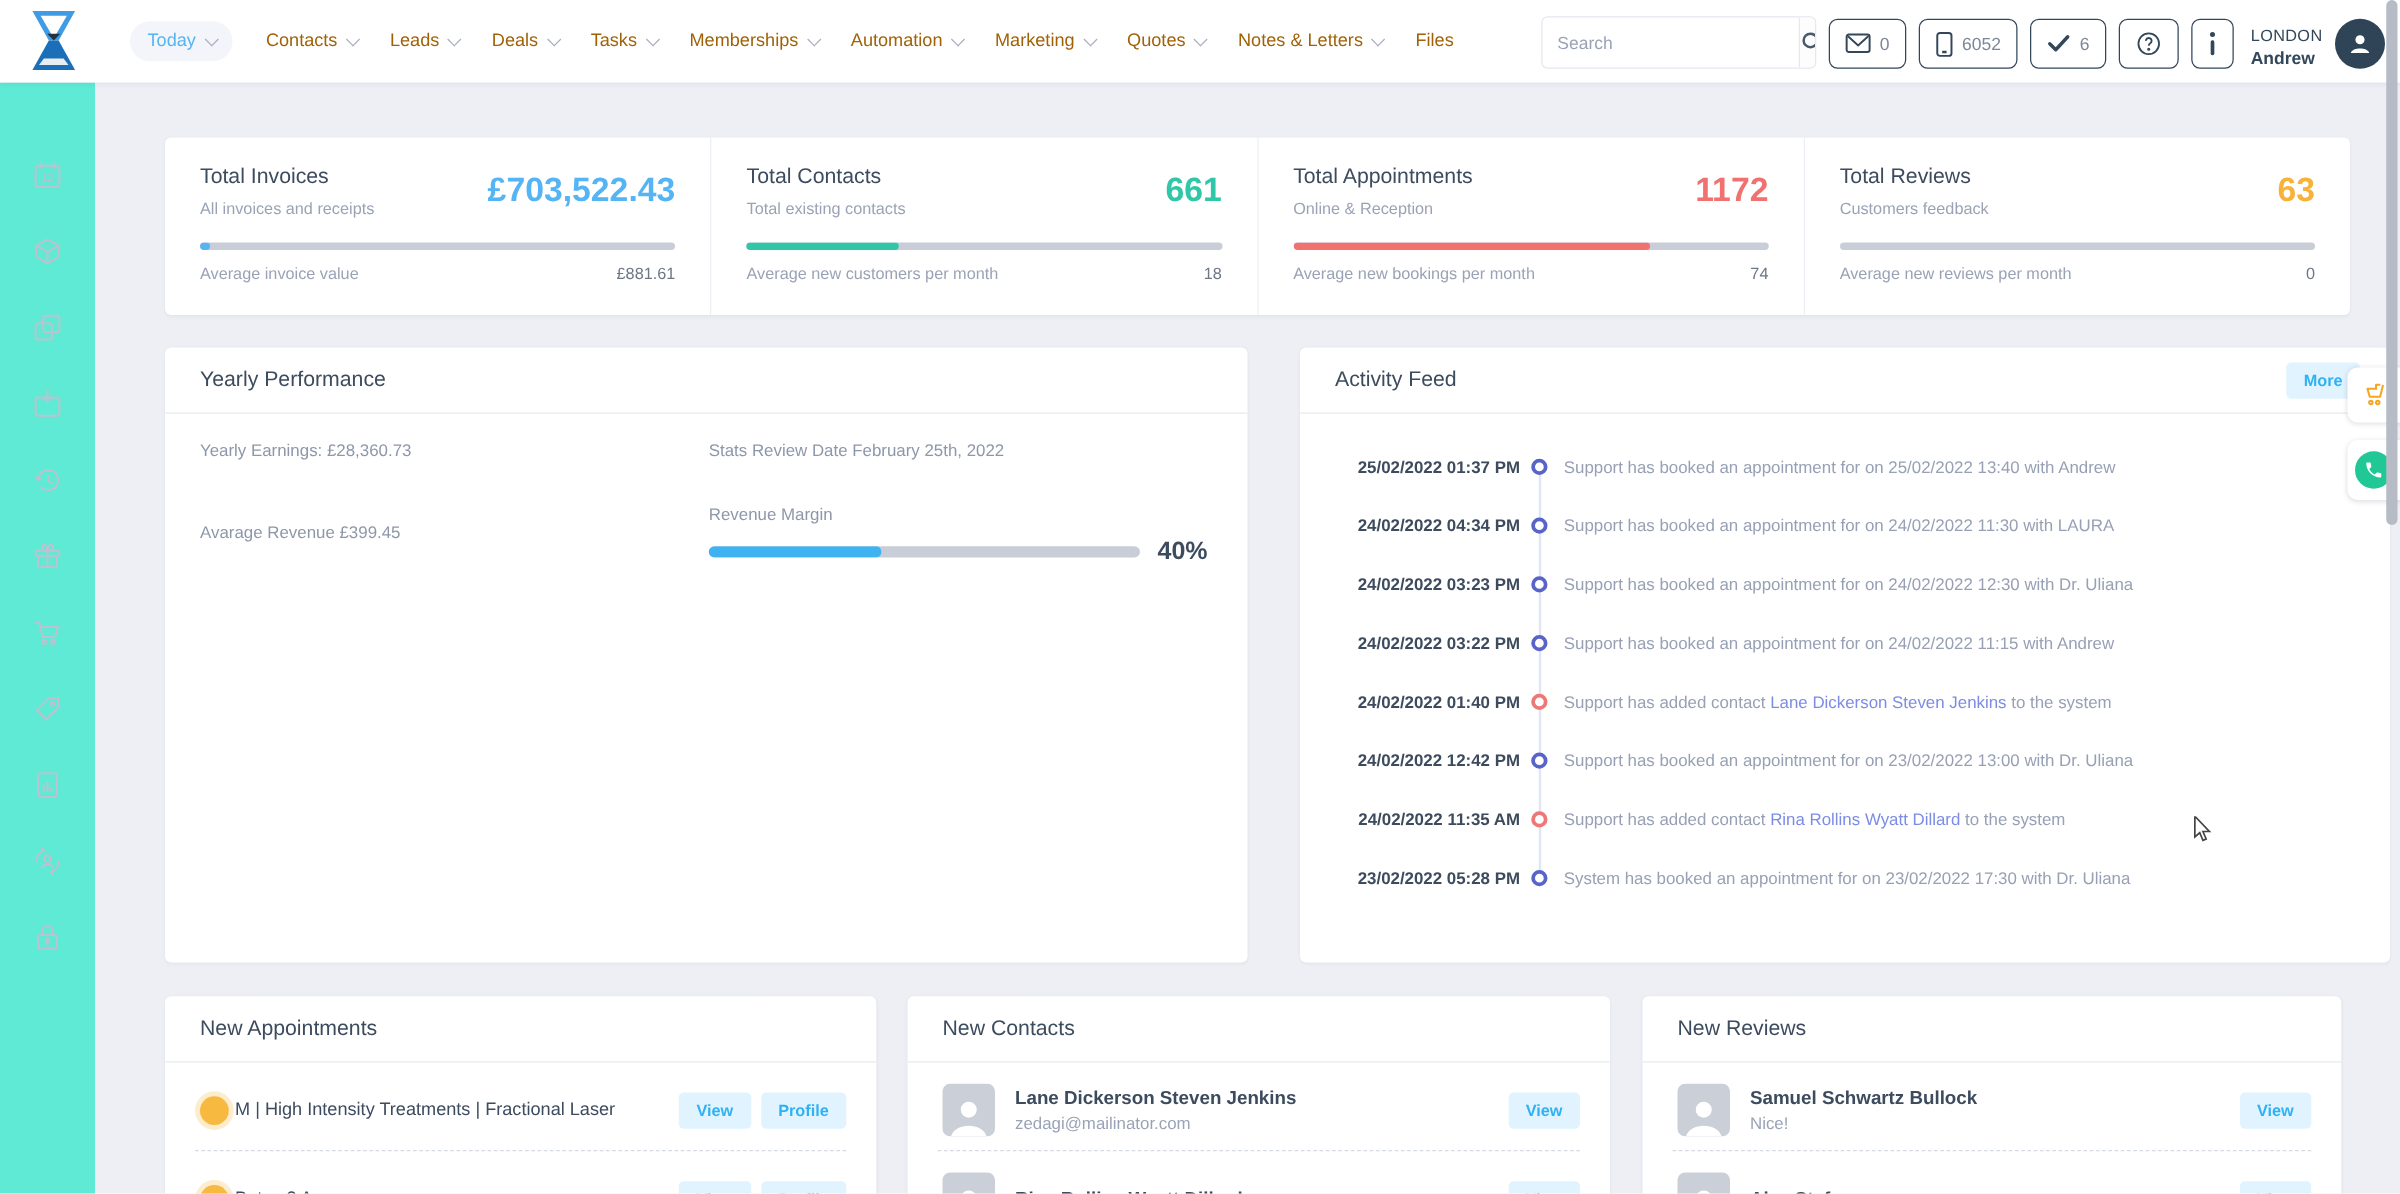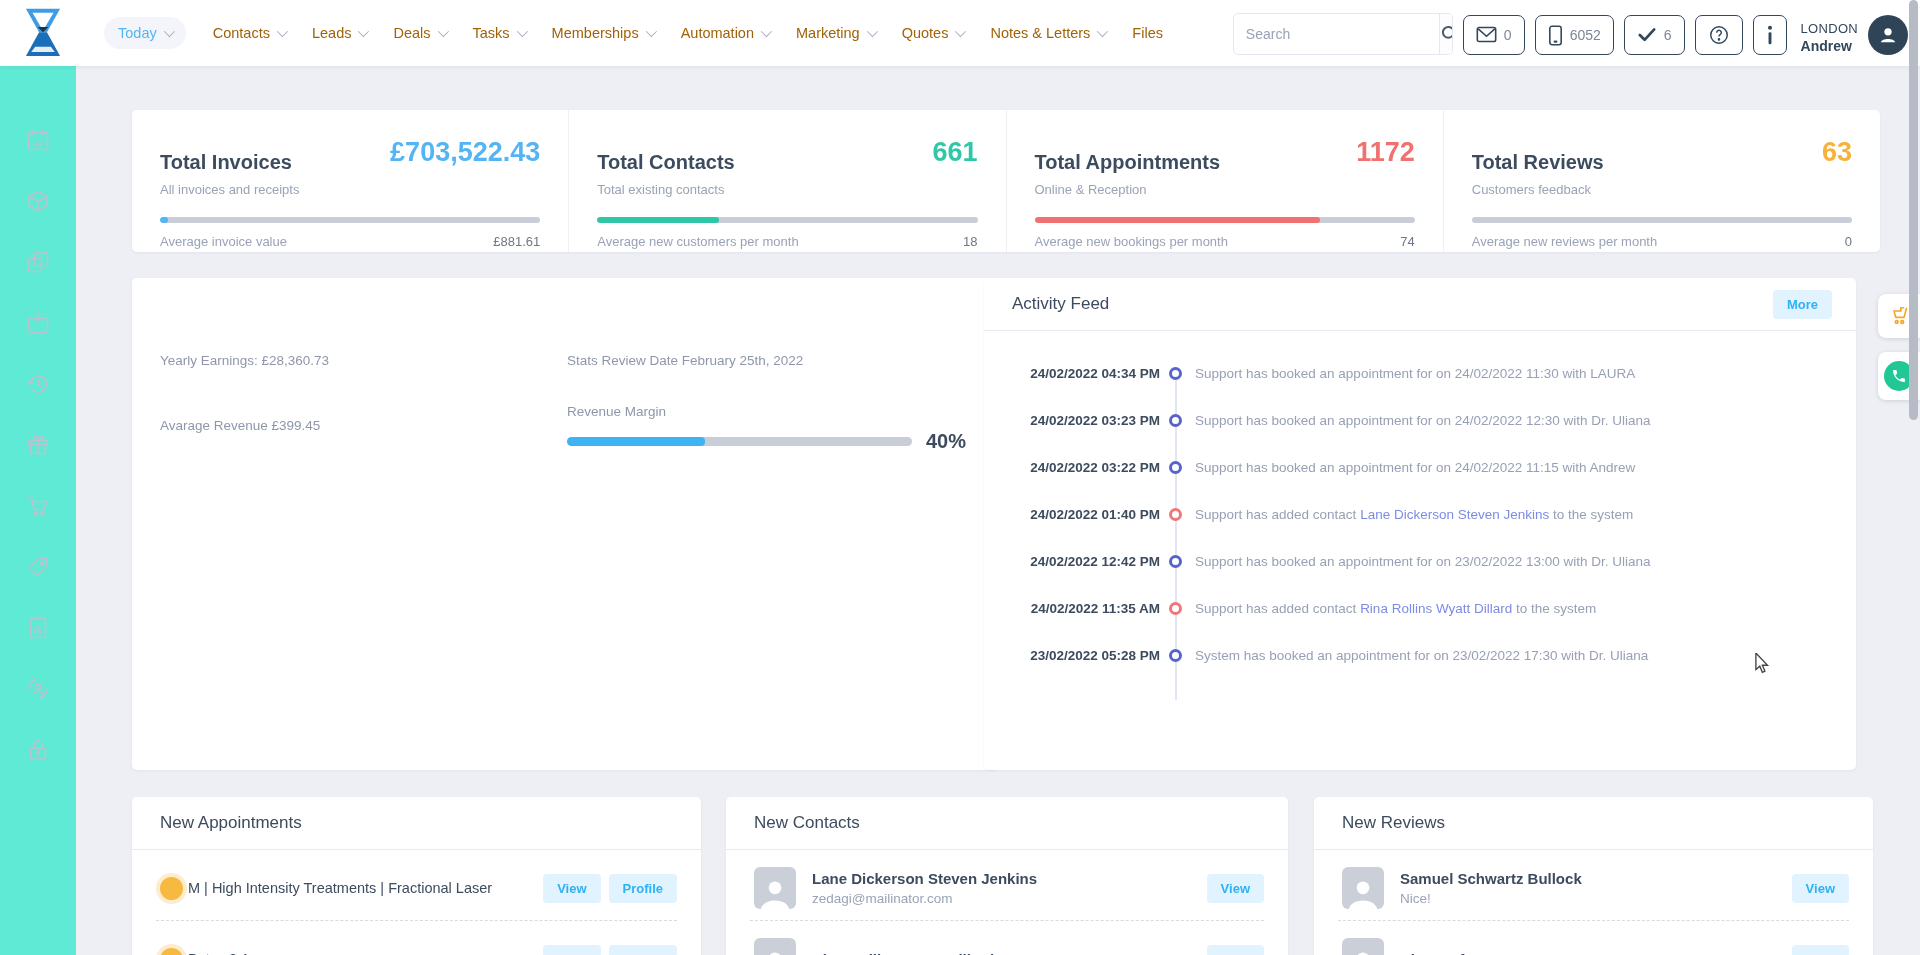--- a/index.html
+++ b/index.html
@@ -35,21 +35,21 @@
   .sidebar{position:absolute;left:0;top:66px;width:76px;height:889px;background:#5eead4;
     display:flex;flex-direction:column;align-items:center;padding-top:62px;gap:37px;box-sizing:border-box;}
   .side-ic{width:24px;height:24px;cursor:pointer;}
 
   
   .stat-band{position:absolute;left:132px;top:110px;width:1748px;height:142px;background:#fff;
     border-radius:5px;box-shadow:0 1px 3px rgba(20,30,60,.05);display:flex;}
   .stat-card{flex:1;padding:21px 28px 0 28px;border-right:1px solid #edeff5;box-sizing:border-box;position:relative;}
   .stat-card:last-child{border-right:0;}
   .stat-top{display:flex;justify-content:space-between;}
-  .stat-title{font-size:20px;font-weight:700;color:#3d4b5e;margin-top:20px;}
+  .stat-title{font-size:17px;font-weight:400;color:#3d4b5e;}
   .stat-sub{font-size:13px;color:#9aa3b5;margin-top:8px;}
   .stat-value{font-size:27px;font-weight:700;margin-top:6px;white-space:nowrap;}
   .bar{height:6px;border-radius:4px;background:#c9cdd7;margin-top:20px;overflow:hidden;}
   .bar-fill{height:100%;border-radius:4px;}
   .stat-foot{display:flex;justify-content:space-between;margin-top:11px;font-size:13px;color:#9aa3b5;}
   .stat-foot .fv{color:#6e7787;text-align:right;}
 
   
   .panel{position:absolute;background:#fff;border-radius:5px;box-shadow:0 1px 3px rgba(20,30,60,.05);box-sizing:border-box;}
   .panel-head{height:52px;border-bottom:1px solid #e7eaf1;display:flex;align-items:center;padding:0 24px 0 28px;justify-content:space-between;}
@@ -63,21 +63,21 @@
   .yr-earnings{left:28px;top:75px;}
   .yr-review{left:435px;top:75px;}
   .yr-avg{left:28px;top:140px;}
   .yr-margin-label{left:435px;top:126px;}
   .yr-bar-row{position:absolute;left:435px;top:152px;display:flex;align-items:center;gap:14px;}
   .yr-bar{width:345px;height:9px;border-radius:5px;background:#c9cdd7;overflow:hidden;}
   .yr-bar .bar-fill{background:#3fb3f2;}
   .yr-pct{font-size:20px;font-weight:700;color:#3d4b5e;}
 
   
-  #activity{left:984px;top:278px;width:872px;height:492px;}
+  #activity{left:1040px;top:278px;width:872px;height:492px;}
   .feed-list{position:absolute;left:0;top:72px;right:0;}
   .feed-line{position:absolute;left:191px;top:30px;width:2px;height:320px;background:#e2e5f3;}
   .feed-row{position:relative;height:47px;display:flex;align-items:center;}
   .feed-time{width:150px;margin-left:26px;text-align:right;font-size:13.5px;font-weight:700;color:#3d4b5e;white-space:nowrap;}
   .feed-dot{width:7px;height:7px;border-radius:50%;background:#fff;border:3.5px solid #5864c8;margin-left:9px;flex:none;}
   .feed-dot.red{border-color:#ee7778;}
   .feed-text{margin-left:13px;font-size:13.5px;color:#97a0b4;white-space:nowrap;}
   .feed-link{color:#7c8ce4;text-decoration:none;cursor:pointer;}
 
   
@@ -345,39 +345,47 @@
           <div class="bar-fill" style="width: 0%; background-color: rgb(247, 178, 57);"></div>
         </div>
       <div class="stat-foot">
           <span>Average new reviews per month</span>
           <span class="fv">0</span>
         </div>
     </div>
   </div>
 
   <div class="panel" id="yearly">
+    <div class="panel-head">
+        <div class="panel-title">Yearly Performance</div>
+      </div>
     <div class="yr-item yr-earnings">Yearly Earnings: £28,360.73</div>
     <div class="yr-item yr-review">Stats Review Date February 25th, 2022</div>
     <div class="yr-item yr-avg">Avarage Revenue £399.45</div>
     <div class="yr-item yr-margin-label">Revenue Margin</div>
     <div class="yr-bar-row">
       <div class="yr-bar">
           <div class="bar-fill" style="width: 40%;"></div>
         </div>
       <div class="yr-pct">40%</div>
     </div>
   </div>
 
   <div class="panel" id="activity">
     <div class="panel-head">
       <div class="panel-title">Activity Feed</div>
       <button class="btn-soft">More</button>
     </div>
     <div class="feed-list">
       <div class="feed-line"></div>
+      <div class="feed-row">
+        <div class="feed-time">25/02/2022 01:37 PM</div>
+        <div class="feed-dot"></div>
+        <div class="feed-text"><span>Support has booked an appointment for on 25/02/2022 13:40 with Andrew</span></div>
+      </div>
       <div class="feed-row">
         <div class="feed-time">24/02/2022 04:34 PM</div>
         <div class="feed-dot"></div>
         <div class="feed-text"><span>Support has booked an appointment for on 24/02/2022 11:30 with LAURA</span></div>
       </div>
       <div class="feed-row">
         <div class="feed-time">24/02/2022 03:23 PM</div>
         <div class="feed-dot"></div>
         <div class="feed-text"><span>Support has booked an appointment for on 24/02/2022 12:30 with Dr. Uliana</span></div>
       </div>

